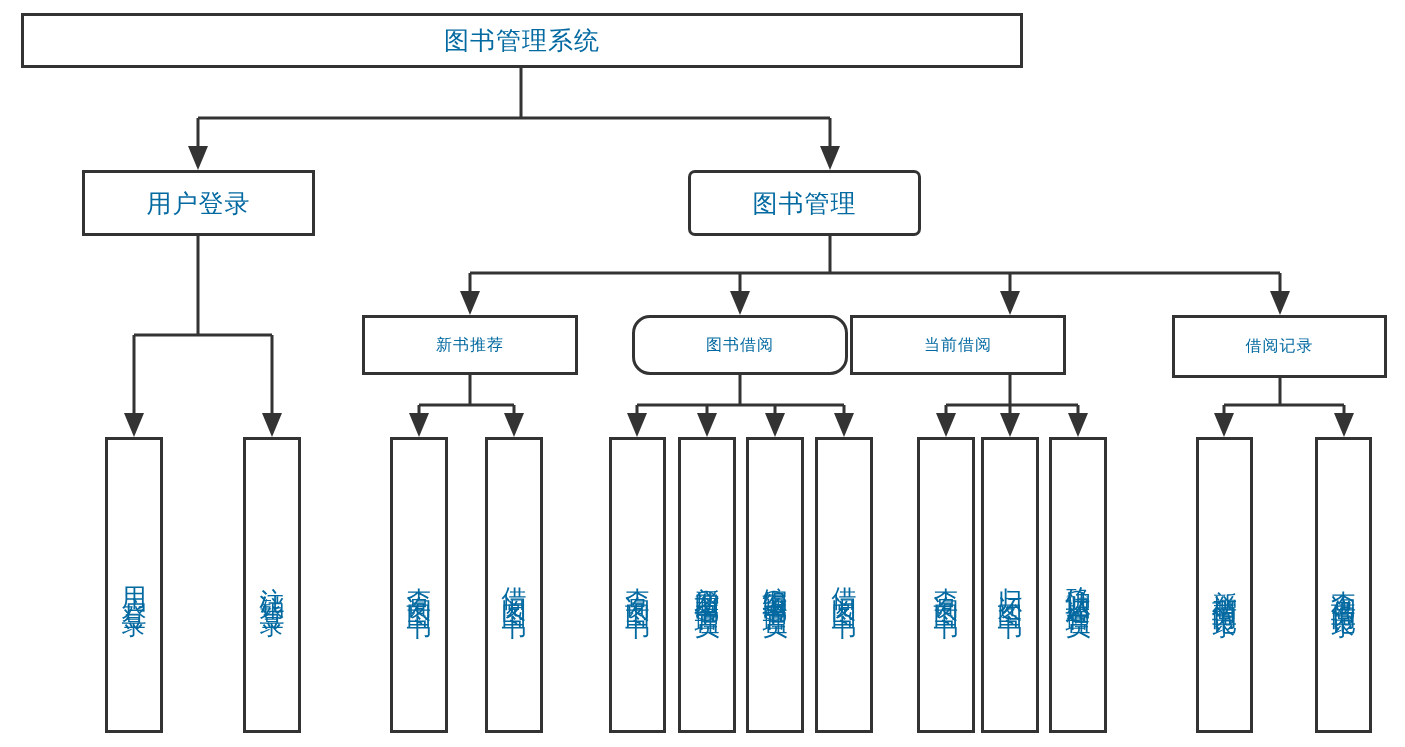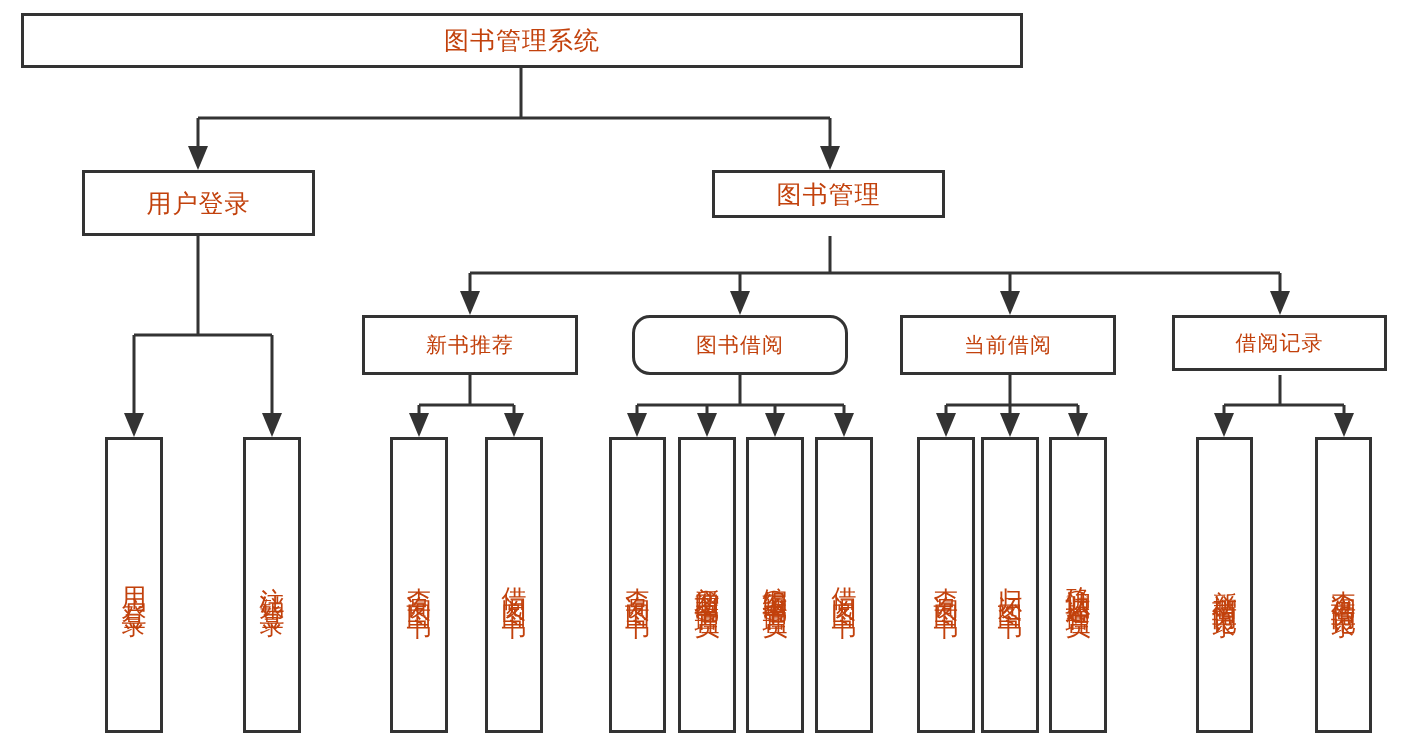--- a/index.html
+++ b/index.html
@@ -3,25 +3,25 @@
 <meta charset="utf-8">
 <style>
   html,body{margin:0;padding:0;background:#fff;}
   .canvas{
     position:relative;width:1405px;height:747px;background:#ffffff;
     font-family:"Liberation Sans","DejaVu Sans",sans-serif;overflow:hidden;
   }
   .connectors{position:absolute;left:0;top:0;z-index:1;}
   .node{
     position:absolute;box-sizing:border-box;background:#ffffff;
-    border:3px solid #333333;color:#c2410c;z-index:2;
+    border:3px solid #333333;color:#0369a1;z-index:2;
     display:flex;align-items:center;justify-content:center;
   }
   .hbox{font-size:25px;letter-spacing:1px;white-space:nowrap;}
-  .lv3{font-size:21px;}
+  .lv3{font-size:16px;}
   .vbox{
     writing-mode:vertical-rl;text-orientation:mixed;
     font-size:25px;line-height:1;text-align:center;
   }
   .sp4{letter-spacing:9px;}
   .sp6{letter-spacing:5px;}
   .sp9{letter-spacing:4px;}
   .watermark{
     position:absolute;right:10px;top:714px;z-index:3;
     font-size:21px;color:#b5b5b5;opacity:.92;white-space:nowrap;
@@ -69,26 +69,26 @@
       <polygon points="1000,413 1020,413 1010,437"></polygon>
       <polygon points="1068,413 1088,413 1078,437"></polygon>
       <polygon points="1214,413 1234,413 1224,437"></polygon>
       <polygon points="1334,413 1354,413 1344,437"></polygon>
     </g>
   </svg>
 
   <div class="node hbox" style="left:21px;top:13px;width:1002px;height:55px;">图书管理系统</div>
 
   <div class="node hbox" style="left:82px;top:170px;width:233px;height:66px;">用户登录</div>
-  <div class="node hbox" style="left:712px;top:170px;width:233px;height:48px;">图书管理</div>
+  <div class="node hbox" style="left:688px;top:170px;width:233px;height:66px;border-radius:7px;">图书管理</div>
 
   <div class="node hbox lv3" style="left:362px;top:315px;width:216px;height:60px;">新书推荐</div>
   <div class="node hbox lv3" style="left:632px;top:315px;width:216px;height:60px;border-radius:18px;">图书借阅</div>
-  <div class="node hbox lv3" style="left:900px;top:315px;width:216px;height:60px;">当前借阅</div>
-  <div class="node hbox lv3" style="left:1172px;top:315px;width:215px;height:56px;">借阅记录</div>
+  <div class="node hbox lv3" style="left:850px;top:315px;width:216px;height:60px;">当前借阅</div>
+  <div class="node hbox lv3" style="left:1172px;top:315px;width:215px;height:63px;">借阅记录</div>
 
   <div class="node vbox sp4" style="left:105px;top:437px;width:58px;height:296px;">用户登录</div>
   <div class="node vbox sp4" style="left:243px;top:437px;width:58px;height:296px;">注销登录</div>
 
   <div class="node vbox sp4" style="left:390px;top:437px;width:58px;height:296px;">查询图书</div>
   <div class="node vbox sp4" style="left:485px;top:437px;width:58px;height:296px;">借阅图书</div>
 
   <div class="node vbox sp4" style="left:609px;top:437px;width:57px;height:296px;">查询图书</div>
   <div class="node vbox sp9" style="left:678px;top:437px;width:58px;height:296px;">新增图书（管理员）</div>
   <div class="node vbox sp9" style="left:746px;top:437px;width:58px;height:296px;">编辑图书（管理员）</div>

